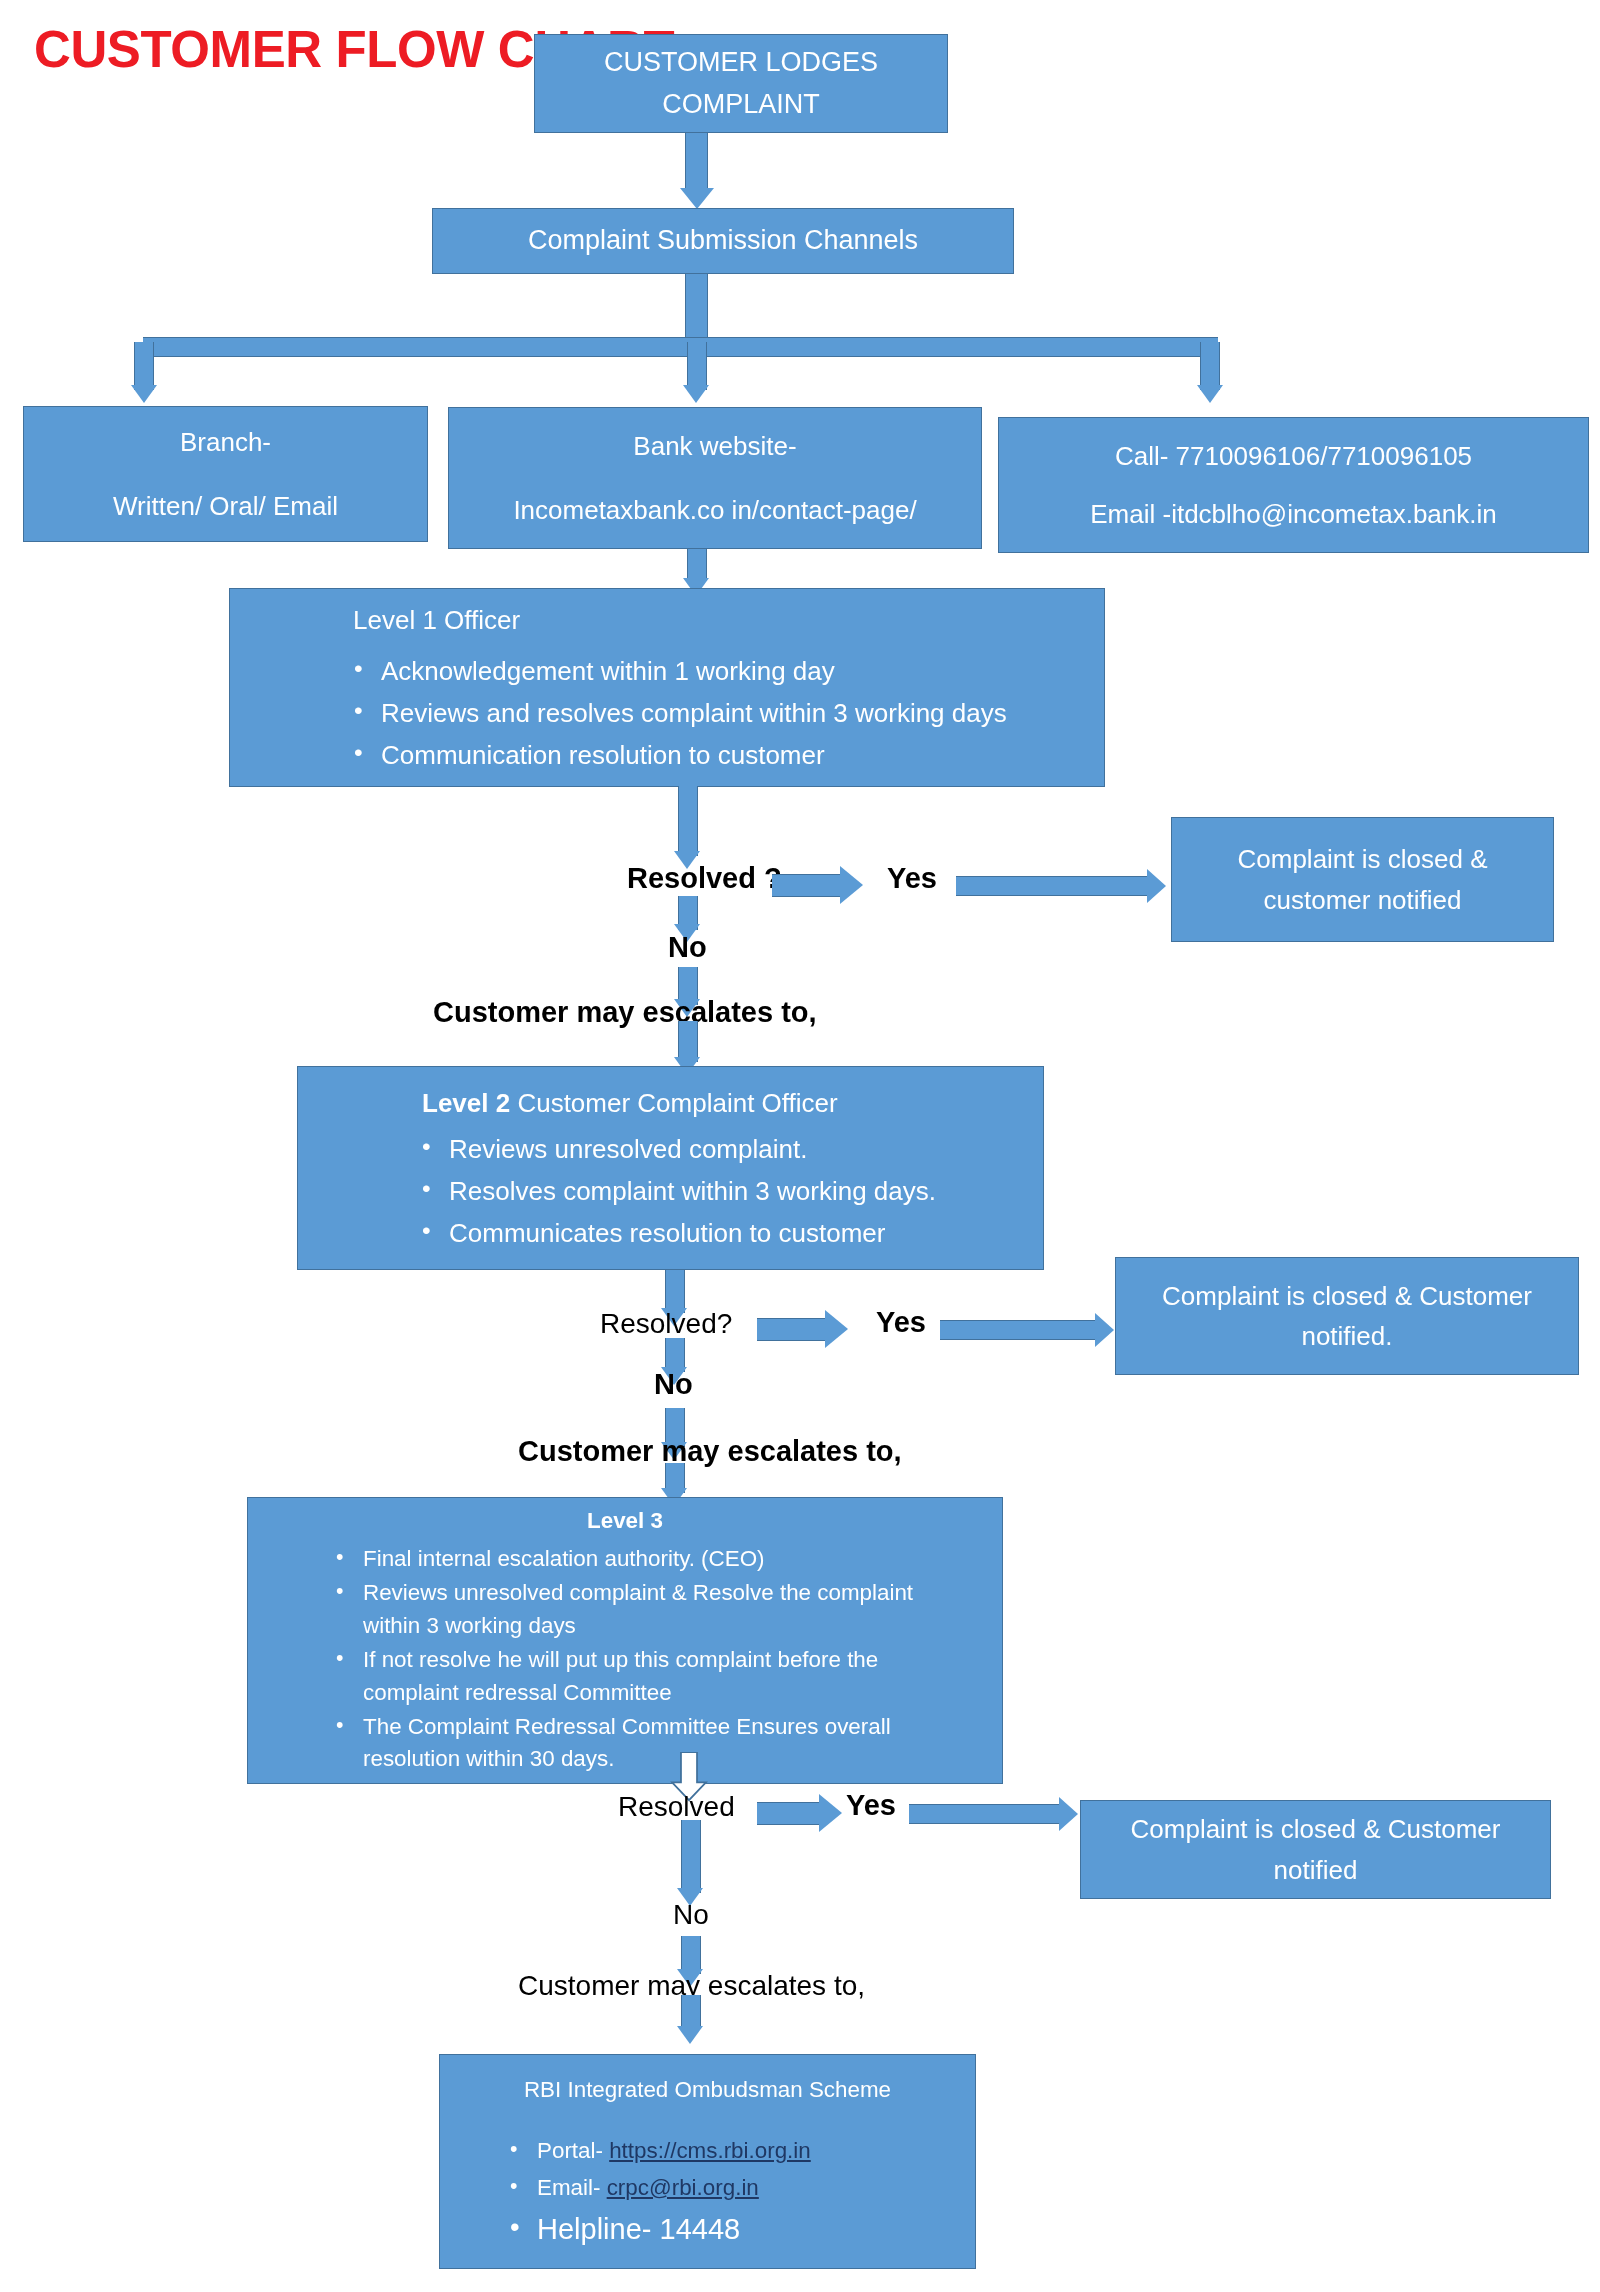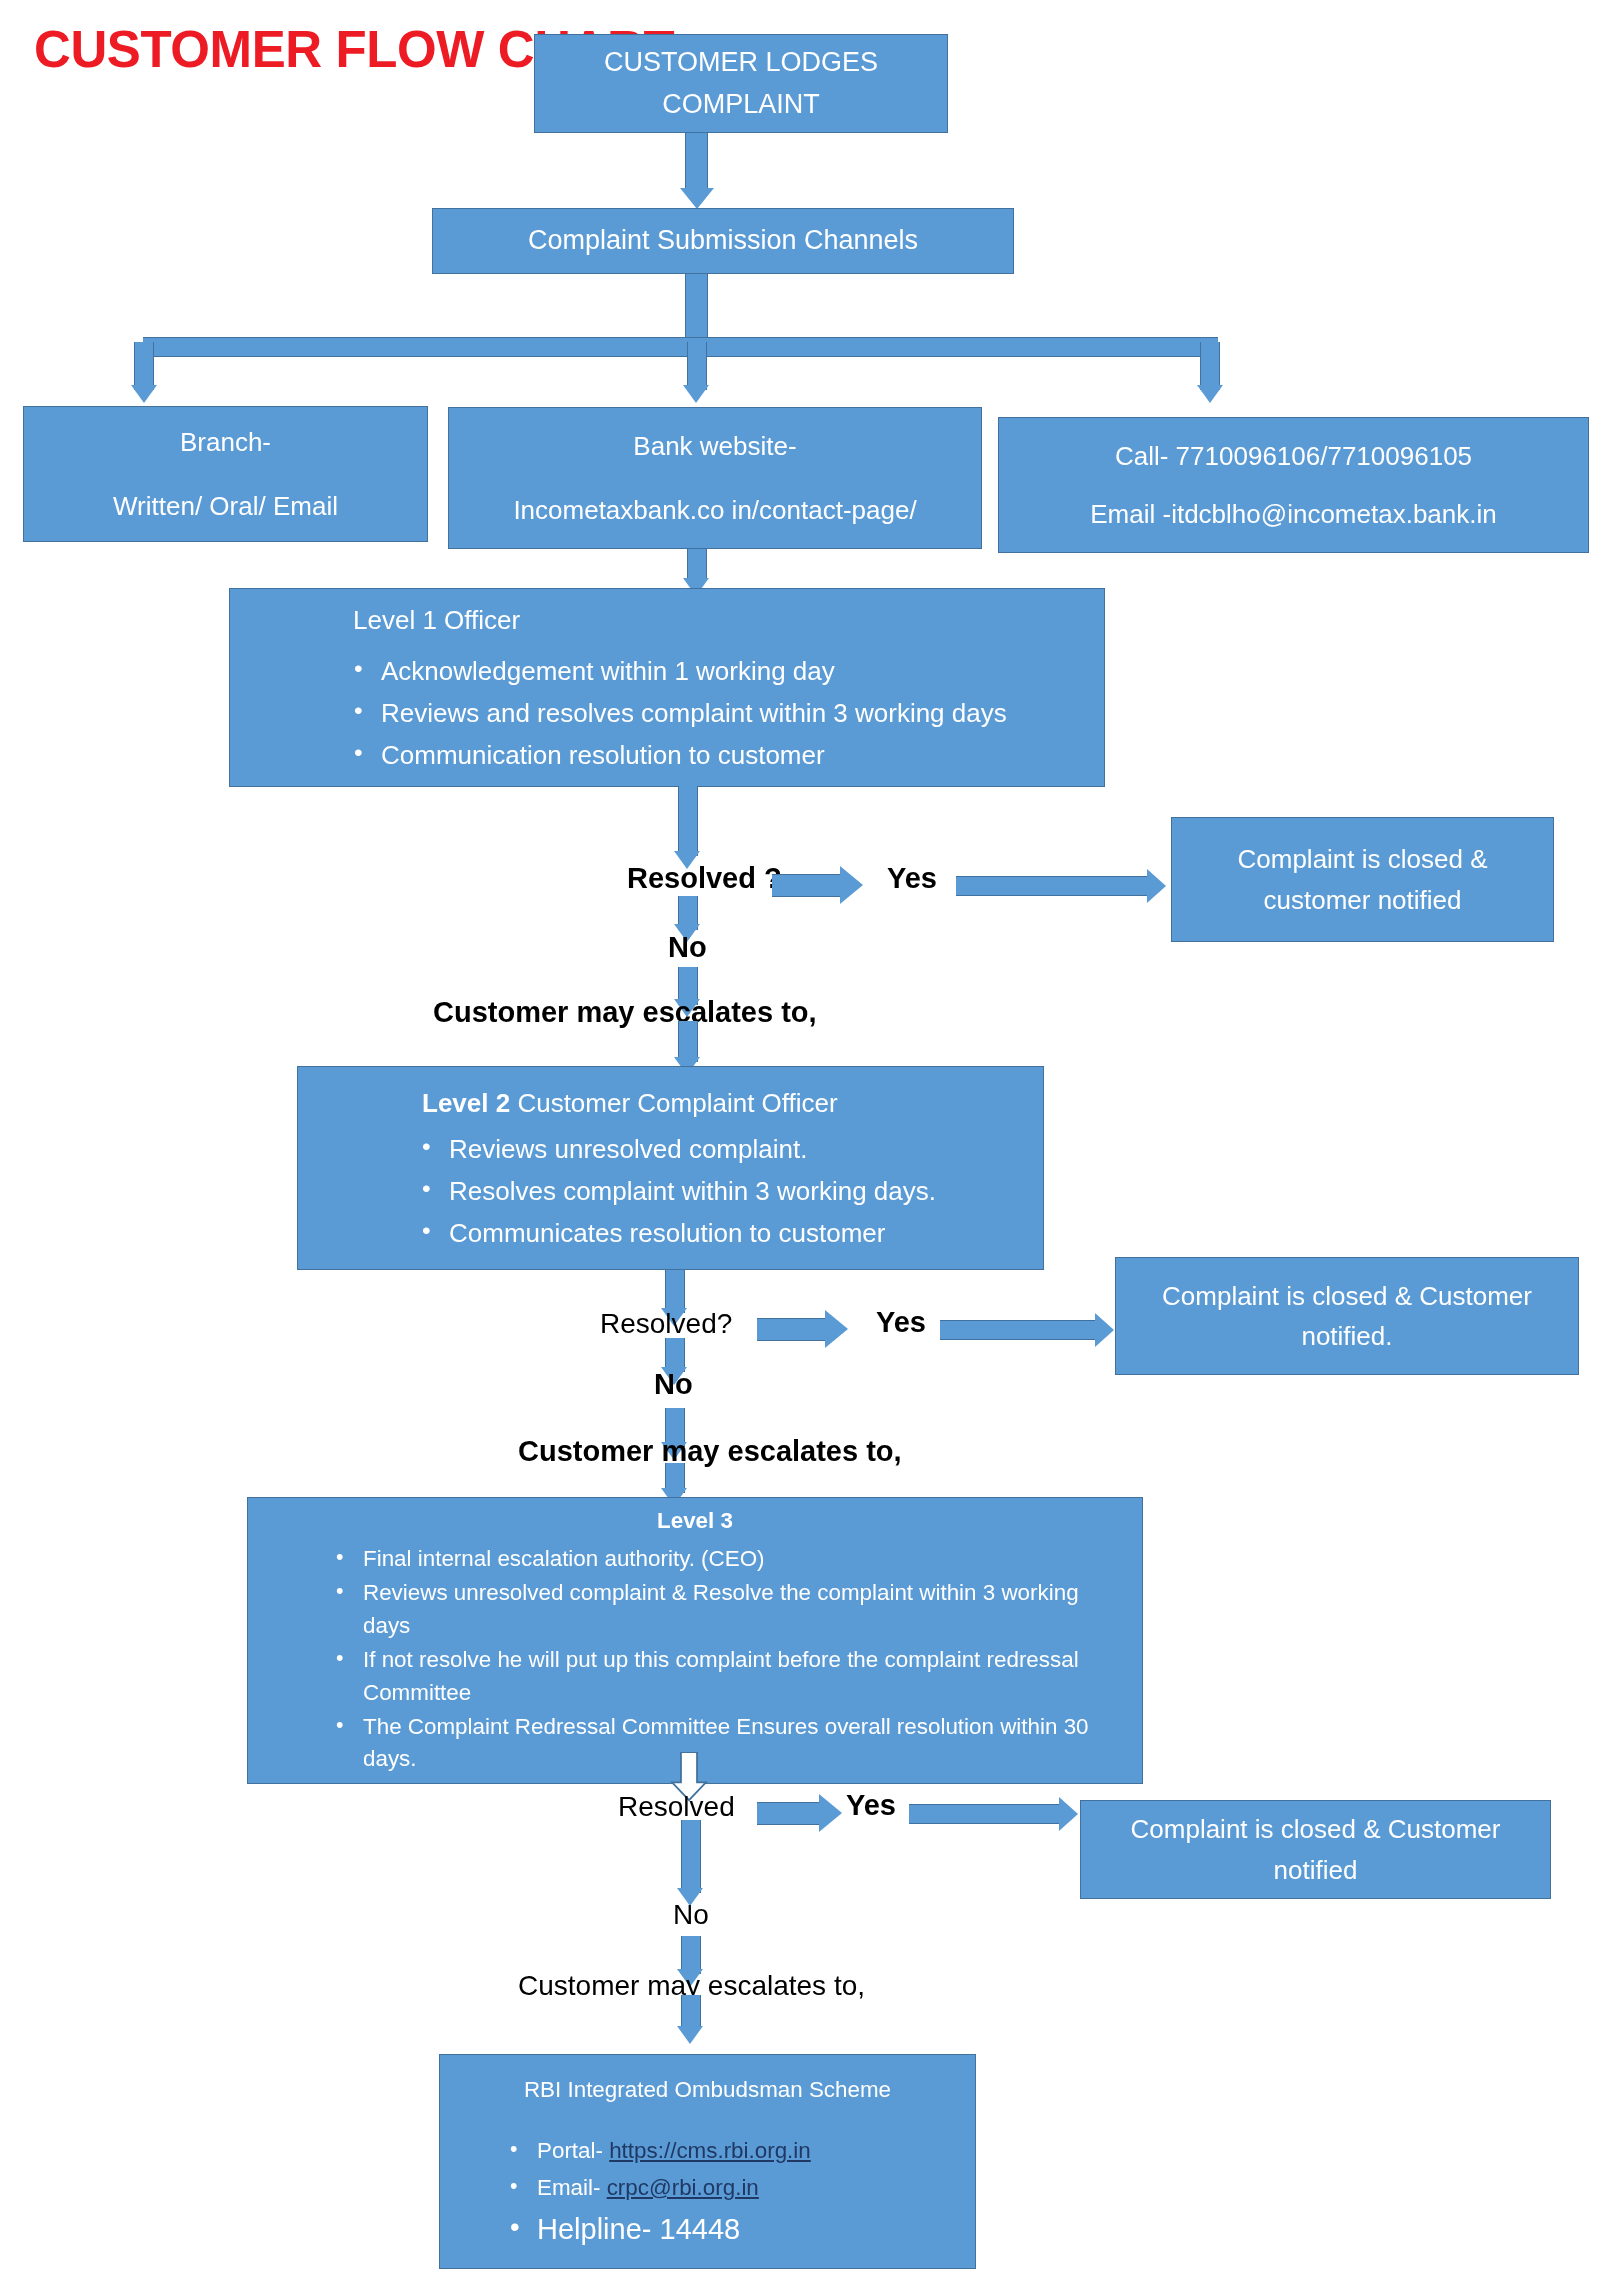--- a/index.html
+++ b/index.html
@@ -239,21 +239,21 @@
   <div class="vline" style="left:665px; top:1338px; width:19.7px; height:34px;"></div>
   <div class="arrow-down small" style="left:661px; top:1367px;"></div>
   <div class="label bold" style="left:654px; top:1368px; font-size:29px;">No</div>
   <div class="vline" style="left:665px; top:1408px; width:19.7px; height:39px;"></div>
   <div class="arrow-down small" style="left:661px; top:1442px;"></div>
   <div class="label bold" style="left:518px; top:1435px; font-size:29px;">Customer may escalates to,</div>
 
   <div class="vline" style="left:665px; top:1463px; width:19.7px; height:30px;"></div>
   <div class="arrow-down small" style="left:661px; top:1488px;"></div>
 
-  <div class="box left" style="left:247px; top:1497px; width:896px; height:287px; font-size:22.4px; padding:12.5px 0 10.7px 0; line-height:1.45;">
+  <div class="box left" style="left:247px; top:1497px; width:756px; height:287px; font-size:22.4px; padding:12.5px 0 10.7px 0; line-height:1.45;">
     <span class="box-line" style="text-align:center; font-weight:bold; margin-bottom:5.4px;">Level 3</span>
     <ul class="bullets" style="padding-left:54px; padding-right:36px;">
       <li>Final internal escalation authority. (CEO)</li>
       <li>Reviews unresolved complaint &amp; Resolve the complaint within 3 working days</li>
       <li>If not resolve he will put up this complaint before the complaint redressal Committee</li>
       <li>The Complaint Redressal Committee Ensures overall resolution within 30 days.</li>
     </ul>
   </div>
 
   <svg class="arrow-up-outline" style="left:670px; top:1752px;" width="38" height="50" viewBox="0 0 42 56">

